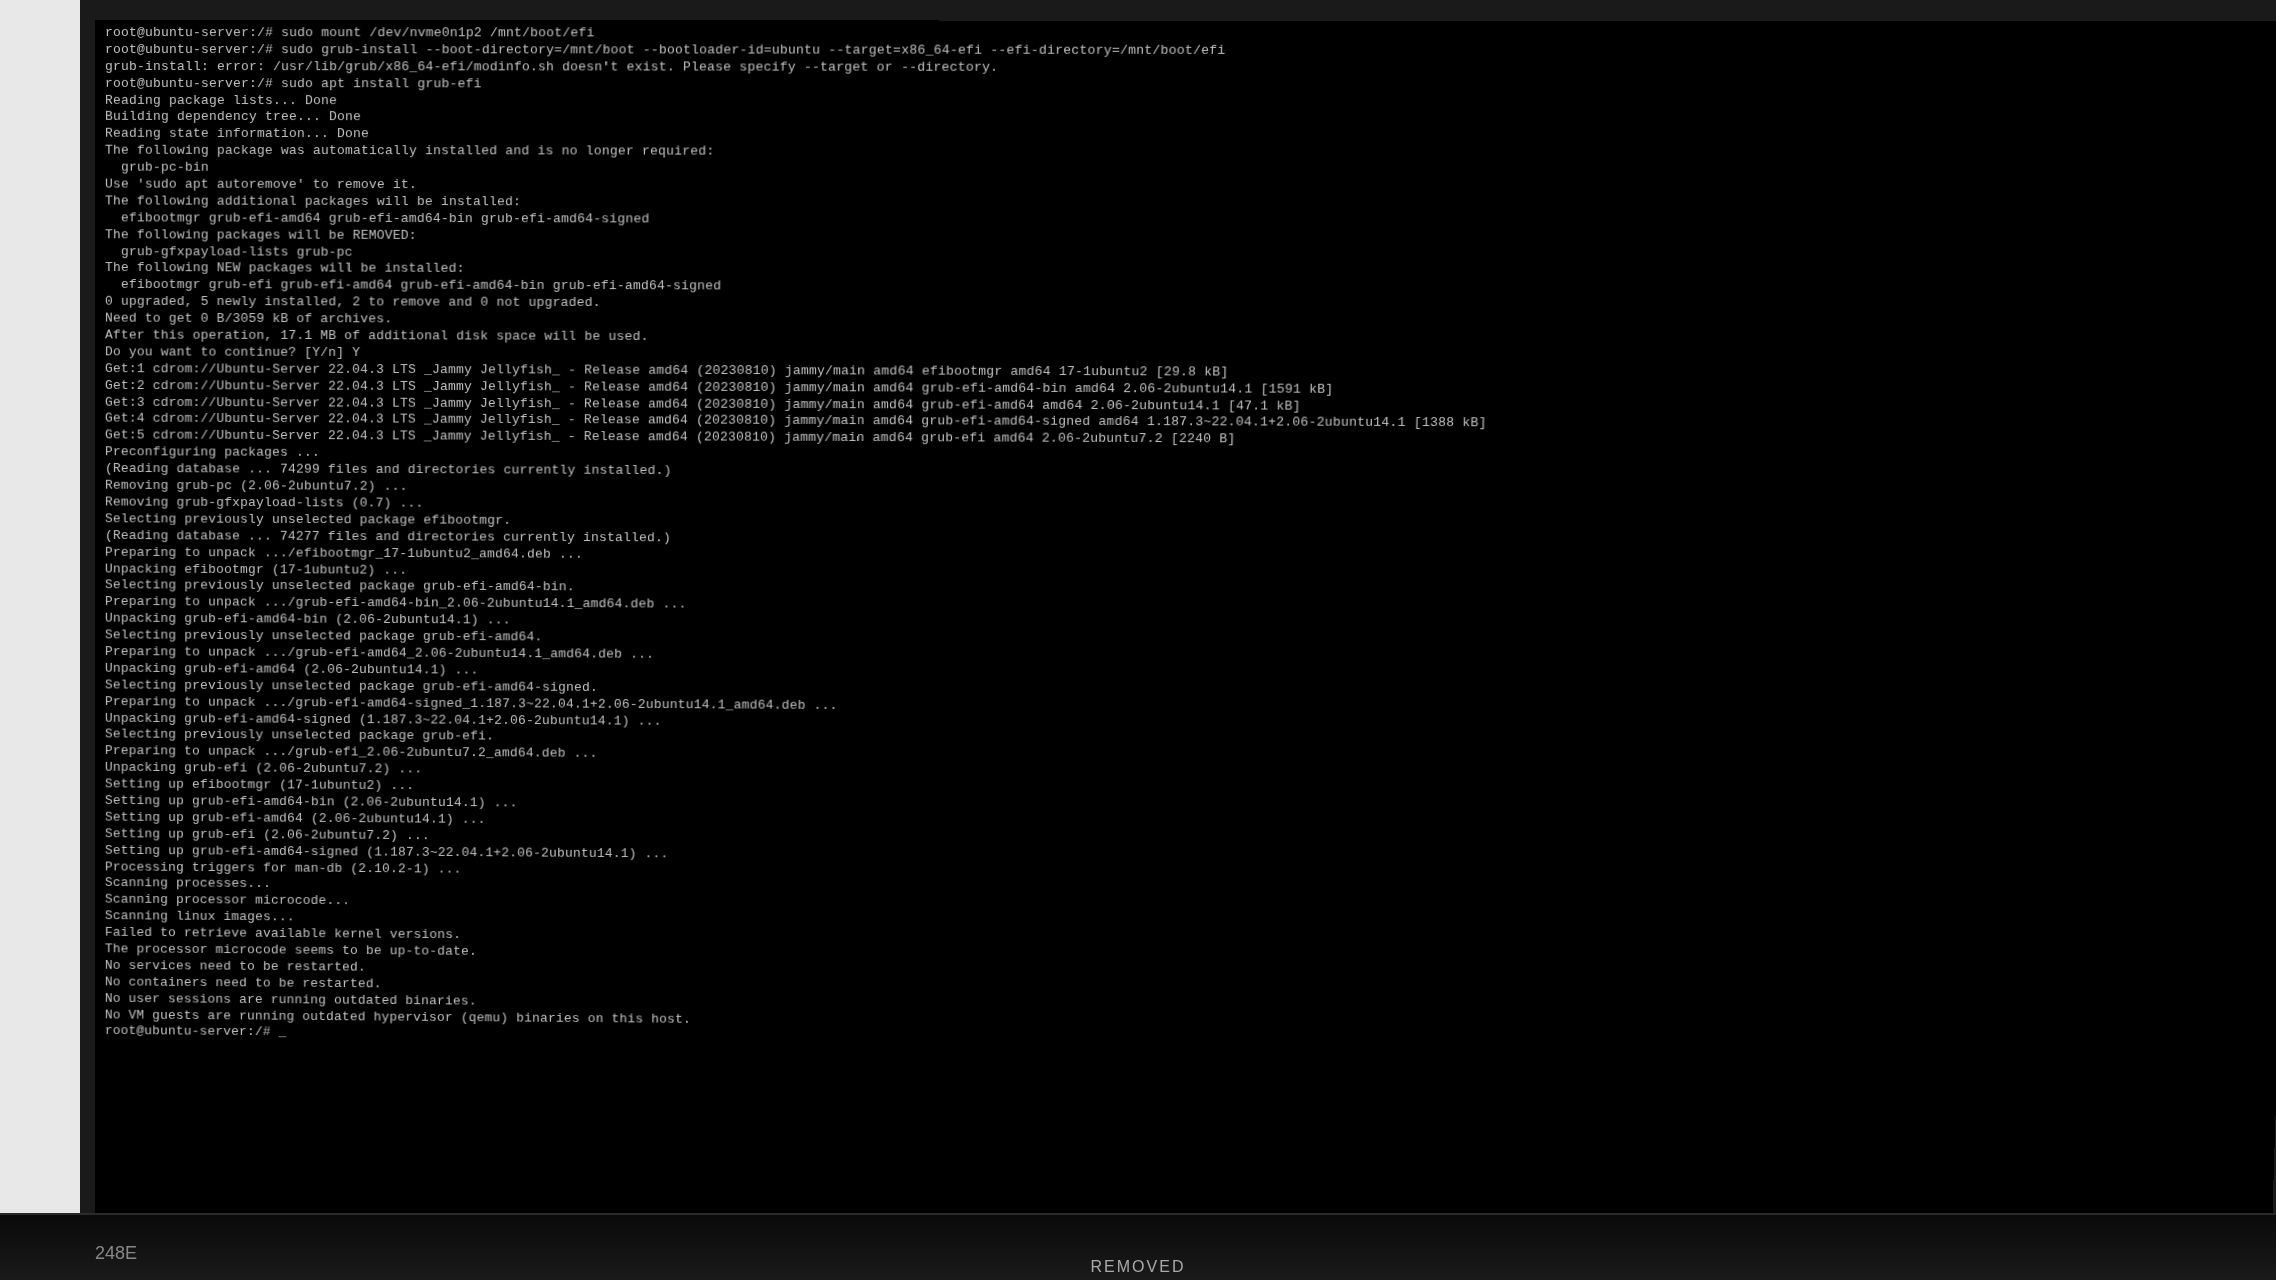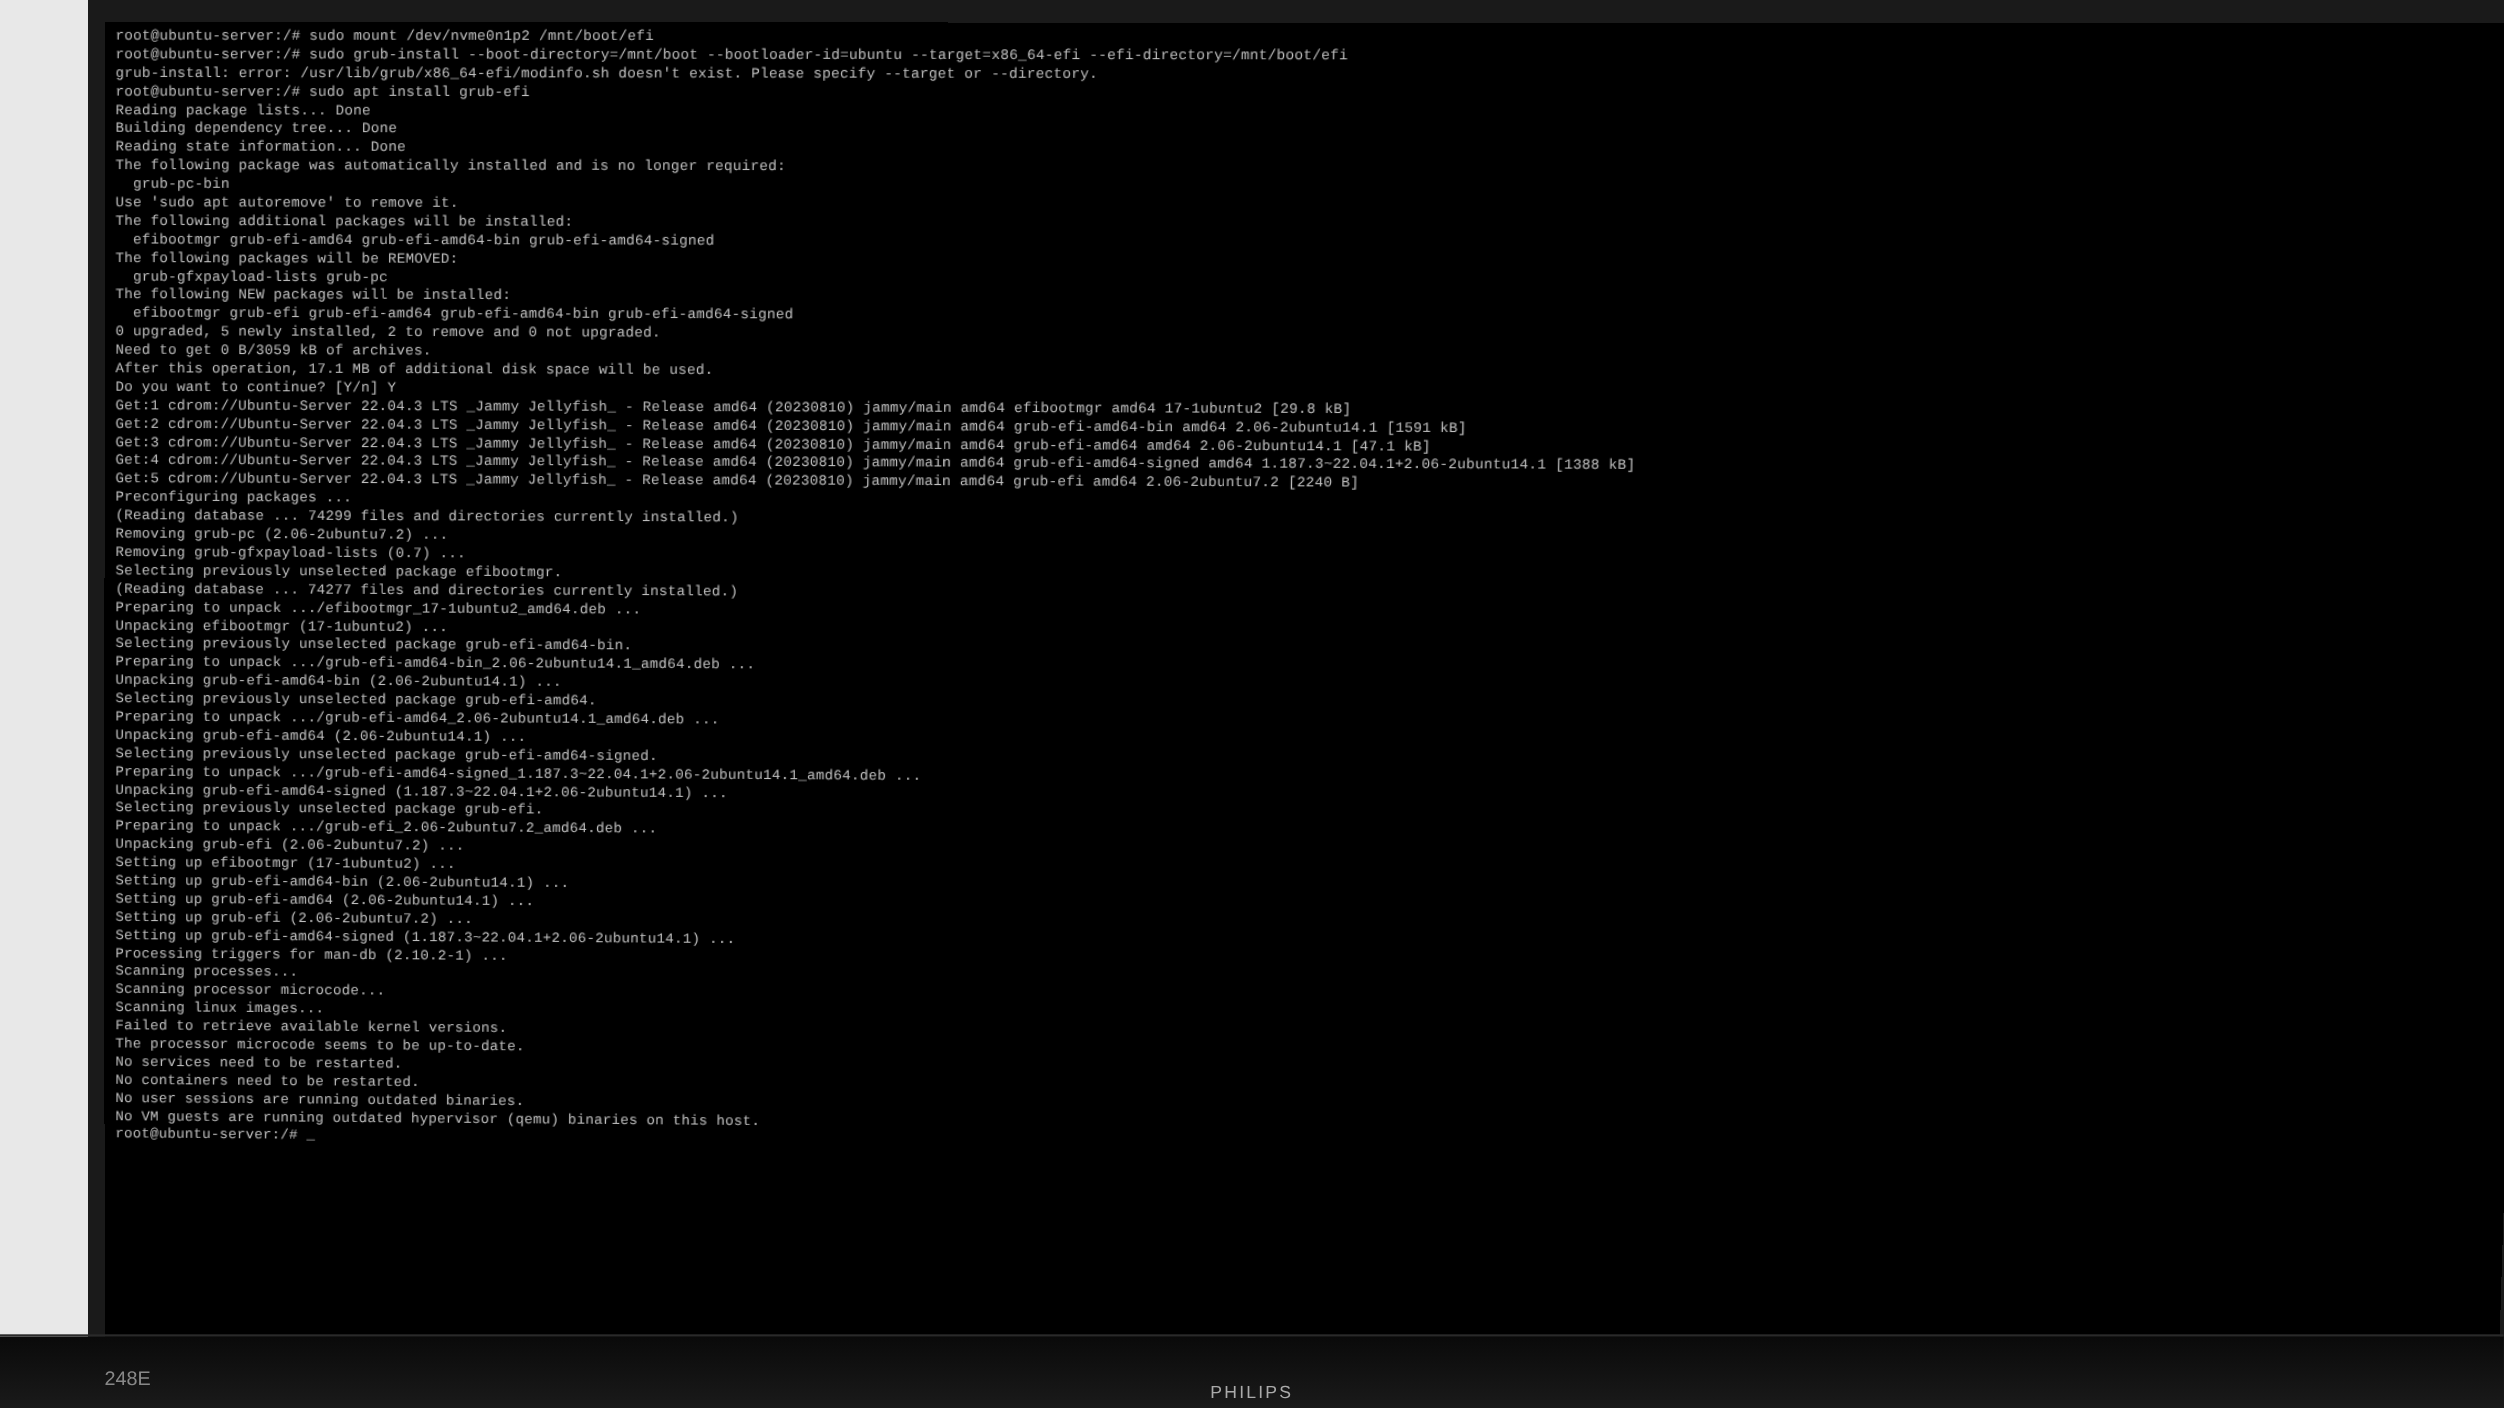--- a/index.html
+++ b/index.html
@@ -71,14 +71,14 @@
   </style>
 </head>
 <body>
 
 <div class="edge-left"></div>
 
 <div class="terminal" id="terminal-lines"><span class="line">root@ubuntu-server:/# sudo mount /dev/nvme0n1p2 /mnt/boot/efi</span><span class="line">root@ubuntu-server:/# sudo grub-install --boot-directory=/mnt/boot --bootloader-id=ubuntu --target=x86_64-efi --efi-directory=/mnt/boot/efi</span><span class="line">grub-install: error: /usr/lib/grub/x86_64-efi/modinfo.sh doesn't exist. Please specify --target or --directory.</span><span class="line">root@ubuntu-server:/# sudo apt install grub-efi</span><span class="line">Reading package lists... Done</span><span class="line">Building dependency tree... Done</span><span class="line">Reading state information... Done</span><span class="line">The following package was automatically installed and is no longer required:</span><span class="line">  grub-pc-bin</span><span class="line">Use 'sudo apt autoremove' to remove it.</span><span class="line">The following additional packages will be installed:</span><span class="line">  efibootmgr grub-efi-amd64 grub-efi-amd64-bin grub-efi-amd64-signed</span><span class="line">The following packages will be REMOVED:</span><span class="line">  grub-gfxpayload-lists grub-pc</span><span class="line">The following NEW packages will be installed:</span><span class="line">  efibootmgr grub-efi grub-efi-amd64 grub-efi-amd64-bin grub-efi-amd64-signed</span><span class="line">0 upgraded, 5 newly installed, 2 to remove and 0 not upgraded.</span><span class="line">Need to get 0 B/3059 kB of archives.</span><span class="line">After this operation, 17.1 MB of additional disk space will be used.</span><span class="line">Do you want to continue? [Y/n] Y</span><span class="line">Get:1 cdrom://Ubuntu-Server 22.04.3 LTS _Jammy Jellyfish_ - Release amd64 (20230810) jammy/main amd64 efibootmgr amd64 17-1ubuntu2 [29.8 kB]</span><span class="line">Get:2 cdrom://Ubuntu-Server 22.04.3 LTS _Jammy Jellyfish_ - Release amd64 (20230810) jammy/main amd64 grub-efi-amd64-bin amd64 2.06-2ubuntu14.1 [1591 kB]</span><span class="line">Get:3 cdrom://Ubuntu-Server 22.04.3 LTS _Jammy Jellyfish_ - Release amd64 (20230810) jammy/main amd64 grub-efi-amd64 amd64 2.06-2ubuntu14.1 [47.1 kB]</span><span class="line">Get:4 cdrom://Ubuntu-Server 22.04.3 LTS _Jammy Jellyfish_ - Release amd64 (20230810) jammy/main amd64 grub-efi-amd64-signed amd64 1.187.3~22.04.1+2.06-2ubuntu14.1 [1388 kB]</span><span class="line">Get:5 cdrom://Ubuntu-Server 22.04.3 LTS _Jammy Jellyfish_ - Release amd64 (20230810) jammy/main amd64 grub-efi amd64 2.06-2ubuntu7.2 [2240 B]</span><span class="line">Preconfiguring packages ...</span><span class="line">(Reading database ... 74299 files and directories currently installed.)</span><span class="line">Removing grub-pc (2.06-2ubuntu7.2) ...</span><span class="line">Removing grub-gfxpayload-lists (0.7) ...</span><span class="line">Selecting previously unselected package efibootmgr.</span><span class="line">(Reading database ... 74277 files and directories currently installed.)</span><span class="line">Preparing to unpack .../efibootmgr_17-1ubuntu2_amd64.deb ...</span><span class="line">Unpacking efibootmgr (17-1ubuntu2) ...</span><span class="line">Selecting previously unselected package grub-efi-amd64-bin.</span><span class="line">Preparing to unpack .../grub-efi-amd64-bin_2.06-2ubuntu14.1_amd64.deb ...</span><span class="line">Unpacking grub-efi-amd64-bin (2.06-2ubuntu14.1) ...</span><span class="line">Selecting previously unselected package grub-efi-amd64.</span><span class="line">Preparing to unpack .../grub-efi-amd64_2.06-2ubuntu14.1_amd64.deb ...</span><span class="line">Unpacking grub-efi-amd64 (2.06-2ubuntu14.1) ...</span><span class="line">Selecting previously unselected package grub-efi-amd64-signed.</span><span class="line">Preparing to unpack .../grub-efi-amd64-signed_1.187.3~22.04.1+2.06-2ubuntu14.1_amd64.deb ...</span><span class="line">Unpacking grub-efi-amd64-signed (1.187.3~22.04.1+2.06-2ubuntu14.1) ...</span><span class="line">Selecting previously unselected package grub-efi.</span><span class="line">Preparing to unpack .../grub-efi_2.06-2ubuntu7.2_amd64.deb ...</span><span class="line">Unpacking grub-efi (2.06-2ubuntu7.2) ...</span><span class="line">Setting up efibootmgr (17-1ubuntu2) ...</span><span class="line">Setting up grub-efi-amd64-bin (2.06-2ubuntu14.1) ...</span><span class="line">Setting up grub-efi-amd64 (2.06-2ubuntu14.1) ...</span><span class="line">Setting up grub-efi (2.06-2ubuntu7.2) ...</span><span class="line">Setting up grub-efi-amd64-signed (1.187.3~22.04.1+2.06-2ubuntu14.1) ...</span><span class="line">Processing triggers for man-db (2.10.2-1) ...</span><span class="line">Scanning processes...</span><span class="line">Scanning processor microcode...</span><span class="line">Scanning linux images...</span><span class="line"></span><span class="line">Failed to retrieve available kernel versions.</span><span class="line"></span><span class="line">The processor microcode seems to be up-to-date.</span><span class="line"></span><span class="line">No services need to be restarted.</span><span class="line"></span><span class="line">No containers need to be restarted.</span><span class="line"></span><span class="line">No user sessions are running outdated binaries.</span><span class="line"></span><span class="line">No VM guests are running outdated hypervisor (qemu) binaries on this host.</span><span class="line">root@ubuntu-server:/# <span>_</span></span></div>
 
 <div class="bezel">
   <span class="model-label">248E</span>
-  <span class="brand-label">PHILIPS</span>
+  <span class="brand-label">REMOVED</span>
 </div>
 
 </body></html>

